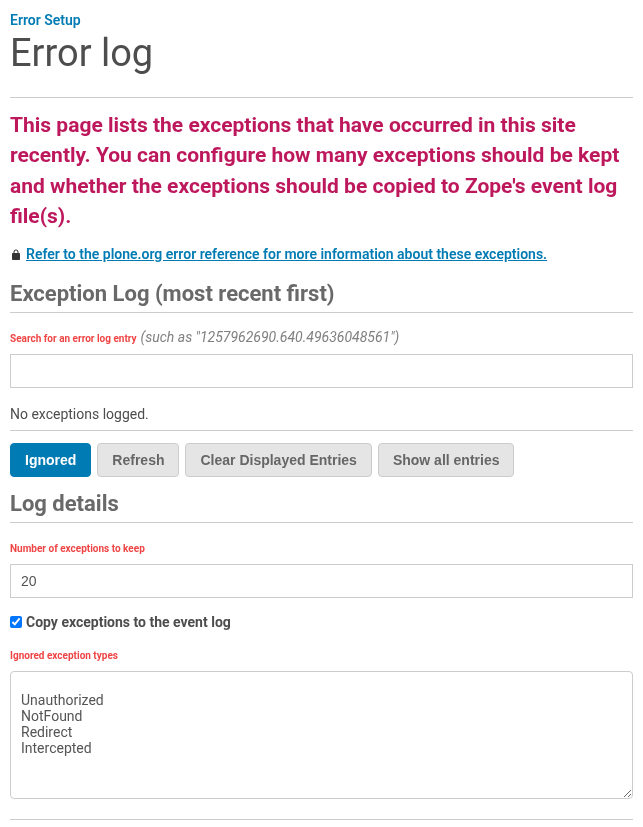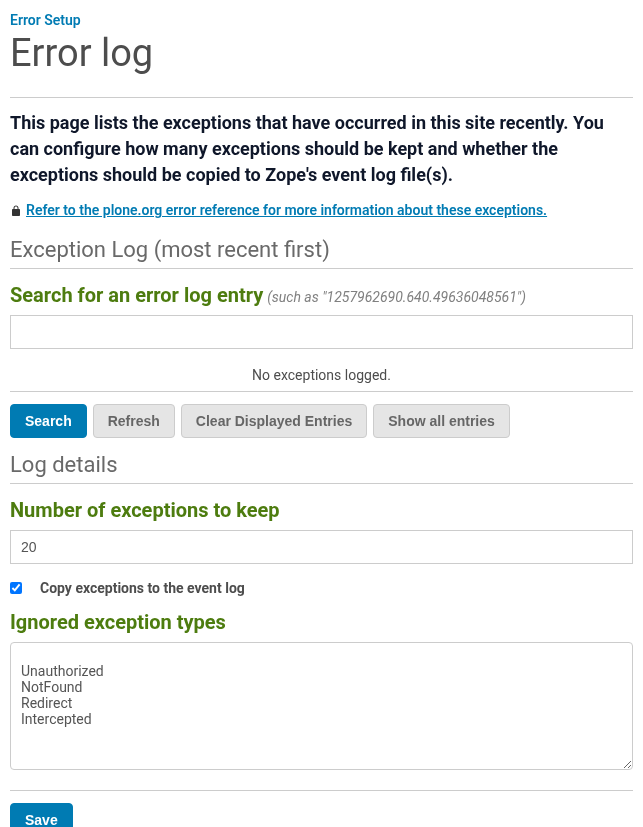--- a/index.html
+++ b/index.html
@@ -27,23 +27,23 @@
       color: #4d4d4d;
       margin-top: 2px;
       margin-bottom: 22px;
     }
     .hr {
       border: none;
       border-top: 1px solid #ccc;
       margin: 8px 0 12px 0;
     }
     .intro-text {
-      font-size: 18px;
-      font-weight: 700;
-      color: #0f172a;
+      font-size: 21px;
+      font-weight: 700;
+      color: #be185d;
       line-height: 1.45;
       margin-bottom: 14px;
     }
     .help-link-row {
       display: flex;
       gap: 4px;
       margin-bottom: 16px;
     }
     .lock-icon svg {
       width: 12px;
@@ -52,28 +52,28 @@
     }
     .help-link {
       color: #007bb3;
       font-size: 14px;
       font-weight: 600;
       text-decoration: underline;
       cursor: pointer;
     }
     h2.section-title {
       font-size: 22px;
-      font-weight: 400;
+      font-weight: 700;
       color: #696969;
       margin-bottom: 6px;
     }
     .field-label {
-      font-size: 20px;
-      font-weight: 700;
-      color: #4d7c0f;
+      font-size: 10px;
+      font-weight: 700;
+      color: #ef4444;
       margin-bottom: 6px;
       display: inline;
     }
     .field-hint {
       font-size: 14px;
       font-style: italic;
       color: #808080;
       font-weight: 400;
     }
     .text-input {
@@ -96,21 +96,20 @@
       font-family: inherit;
       resize: vertical;
       height: 128px;
       margin-top: 8px;
     }
     .status-text {
       font-size: 14px;
       color: #4d4d4d;
       margin-top: 18px;
       margin-bottom: 8px;
-      text-align: center;
     }
     .button-row {
       display: flex;
       gap: 6px;
       margin-top: 6px;
       margin-bottom: 14px;
     }
     .btn {
       border: 1px solid #ccc;
       background: #e5e5e5;
@@ -125,21 +124,21 @@
       background: #007bb3;
       border-color: #007bb3;
       color: #fff;
     }
     .field-group {
       margin-top: 14px;
     }
     .checkbox-row {
       display: flex;
       align-items: center;
-      gap: 18px;
+      gap: 4px;
       margin-top: 16px;
     }
     .checkbox-row input[type="checkbox"] {
       width: 12px;
       height: 12px;
     }
     .checkbox-label {
       font-size: 14px;
       font-weight: 700;
       color: #4d4d4d;
@@ -184,21 +183,21 @@
   <span class="field-label">Search for an error log entry</span>
   <span class="field-hint">(such as "1257962690.640.49636048561")</span>
   <input type="text" class="text-input" value="" style="">
 </div>
 
 <p class="status-text">No exceptions logged.</p>
 
 <hr class="hr">
 
 <div class="button-row">
-  <button class="btn btn-primary">Search</button>
+  <button class="btn btn-primary">Ignored</button>
   <button class="btn">Refresh</button>
   <button class="btn">Clear Displayed Entries</button>
   <button class="btn">Show all entries</button>
 </div>
 
 <h2 class="section-title">Log details</h2>
 
 <hr class="section-divider">
 
 <div class="field-group">

